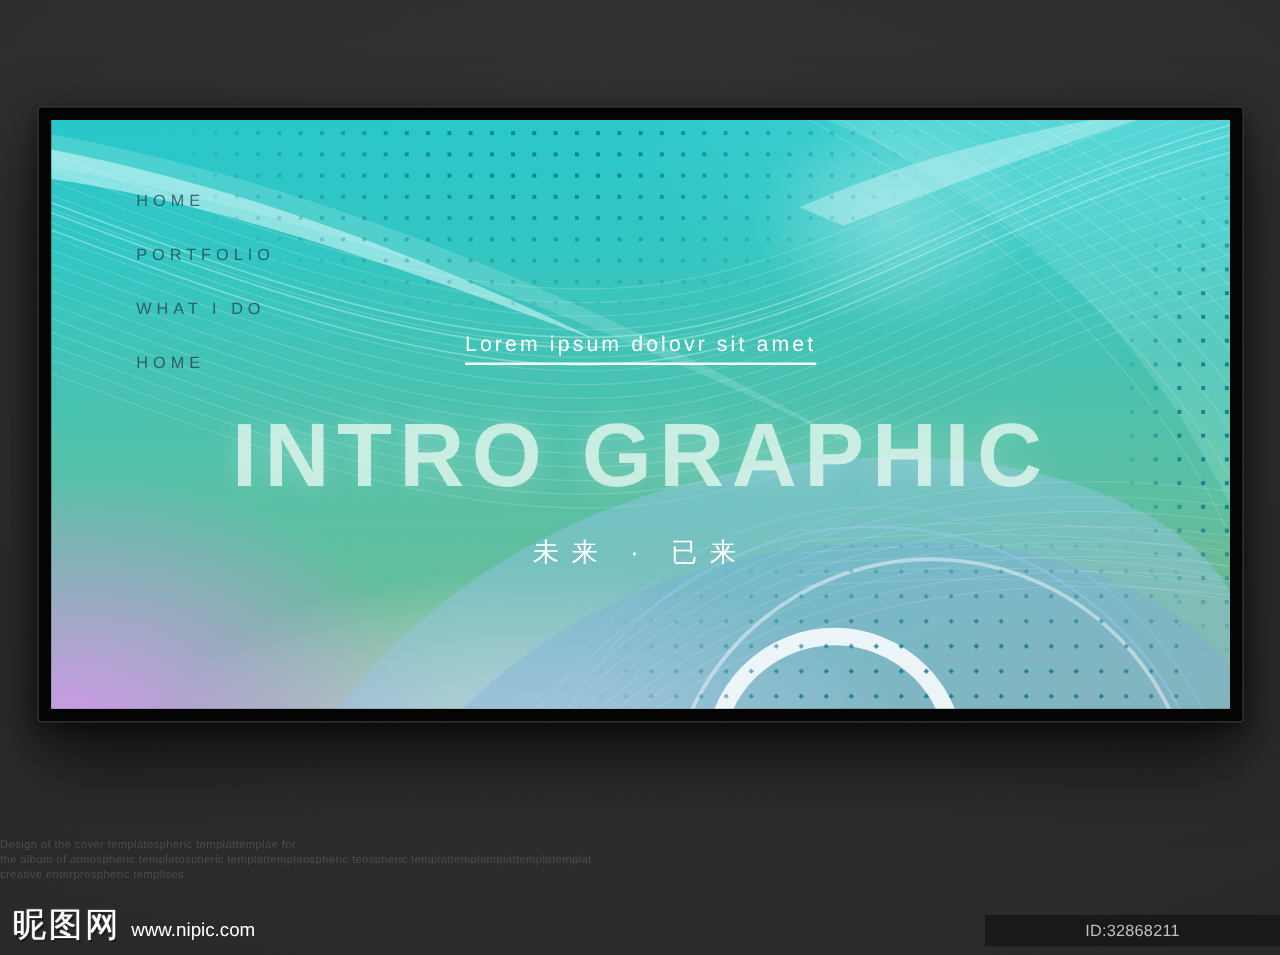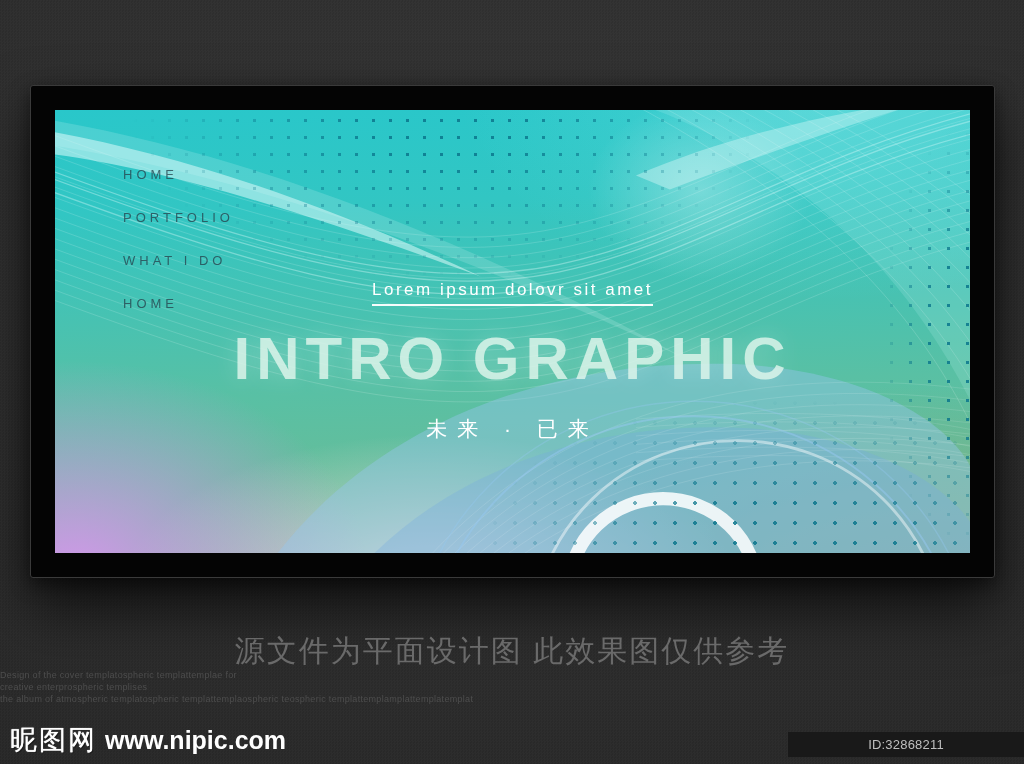--- a/index.html
+++ b/index.html
@@ -5,21 +5,21 @@
   html,body{margin:0;padding:0;background:#1d1d1d;}
   body{width:1024px;height:764px;position:relative;overflow:hidden;
        font-family:"Liberation Sans","DejaVu Sans",sans-serif;}
   .stage{position:absolute;inset:0;
        background:radial-gradient(120% 100% at 50% 30%, #343434 0%, #2b2b2b 55%, #232323 100%);}
   .stage::after{content:"";position:absolute;inset:0;z-index:0;pointer-events:none;
        background-image:repeating-conic-gradient(rgba(255,255,255,0.018) 0% 25%, transparent 0% 50%);
        background-size:3px 3px;}
   
   .frame{position:absolute;left:30px;top:85px;width:965px;height:493px;box-sizing:border-box;
-       background:#040404;border:1px solid #3a3a3a;border-radius:3px;padding:24px;z-index:2;
+       background:#040404;border:1px solid #3a3a3a;border-radius:3px;padding:10px;z-index:2;
        box-shadow:0 30px 60px rgba(0,0,0,0.65), 0 6px 18px rgba(0,0,0,0.5);}
   .poster{position:relative;width:100%;height:100%;overflow:hidden;
        background:
          radial-gradient(420px 300px at 2% 104%,  rgba(214,150,238,0.95), rgba(214,150,238,0) 70%),
          radial-gradient(480px 250px at 41% 110%, rgba(243,224,229,0.9),  rgba(243,224,229,0) 65%),
          radial-gradient(620px 340px at 96% 112%, rgba(140,168,122,0.8),  rgba(140,168,122,0) 65%),
          radial-gradient(520px 300px at 84% -4%,  rgba(130,235,235,0.30), rgba(130,235,235,0) 70%),
          linear-gradient(178deg,#29c7ca 0%,#32c6c3 22%,#48c2b1 45%,#59c0a4 62%,#65bd9a 80%,#6ebb93 100%);}
   .glow-tr{position:absolute;right:120px;top:-40px;width:300px;height:240px;border-radius:50%;
        background:radial-gradient(closest-side, rgba(255,255,255,0.30), rgba(255,255,255,0) 75%);}
@@ -37,34 +37,34 @@
        -webkit-mask-image:radial-gradient(ellipse 85% 115% at 62% 102%, #000 28%, transparent 76%);
        mask-image:radial-gradient(ellipse 85% 115% at 62% 102%, #000 28%, transparent 76%);}
   
   .nav{position:absolute;left:68px;top:57px;}
   .nav-item{font-size:13px;letter-spacing:4px;color:rgba(38,68,78,0.78);
        margin-bottom:28px;cursor:pointer;white-space:nowrap;}
   
   .center{position:absolute;left:0;right:0;top:170px;text-align:center;}
   .tagline{display:inline-block;color:#ffffff;font-size:17px;letter-spacing:2.5px;
        padding-bottom:4px;border-bottom:2px solid rgba(255,255,255,0.95);cursor:pointer;text-decoration:none;}
-  .title{margin:18px 0 0 0;font-size:60px;font-weight:700;letter-spacing:6px;
+  .title{margin:32px 0 0 0;font-size:72px;font-weight:700;letter-spacing:6px;
        color:rgba(223,245,235,0.82);text-shadow:0 0 22px rgba(255,255,255,0.25);}
   .subtitle{margin-top:22px;font-size:21px;letter-spacing:10px;color:#ffffff;font-weight:400;}
   
   .caption-cn{position:absolute;top:631px;left:0;width:100%;text-align:center;z-index:2;
        font-size:30px;color:#6a6a6a;letter-spacing:2px;}
   .caption-en{position:absolute;top:669px;left:0;width:100%;text-align:left;z-index:2;
        font-size:9px;line-height:12px;color:#4d4d4d;letter-spacing:0.3px;}
   
   .footer-logo{position:absolute;left:10px;bottom:6px;z-index:2;color:#fff;cursor:pointer;
        display:flex;align-items:baseline;}
   .logo-cn{font-size:27px;font-weight:400;letter-spacing:2px;
        text-shadow:0 0 1px #fff, 1px 1px 0 rgba(0,0,0,0.6);}
-  .logo-url{font-size:25px;font-weight:700;margin-left:8px;}
+  .logo-url{font-size:15px;font-weight:400;margin-left:8px;}
   .id-strip{position:absolute;right:0;bottom:7px;width:236px;height:25px;line-height:25px;z-index:2;
        background:#191919;color:#bfbfbf;font-size:13px;text-align:center;letter-spacing:0.2px;}
 </style>
 </head>
 <body>
 
 <div class="stage">
 
   <div class="frame">
     <div class="poster">
@@ -160,26 +160,25 @@
 
       <div class="center">
         <a class="tagline">Lorem ipsum dolovr sit amet</a>
         <h1 class="title">INTRO GRAPHIC</h1>
         <div class="subtitle">未来 · 已来</div>
       </div>
 
     </div>
   </div>
 
-  <div class="caption-cn">源文件为平面设计图 此效果图仅供参考</div>
 
   <div class="caption-en">
     <div>Design of the cover templatospheric templattemplae for</div>
+    <div>the album of atmospheric templatospheric templattemplaospheric teospheric templattemplamplattemplatemplat</div>
     <div>creative enterprospheric templises</div>
-    <div>the album of atmospheric templatospheric templattemplaospheric teospheric templattemplamplattemplatemplat</div>
   </div>
 
   <div class="footer-logo">
     <span class="logo-cn">昵图网</span>
     <span class="logo-url">www.nipic.com</span>
   </div>
 
   <div class="id-strip">ID:32868211 NO:20210825195220116105</div>
 
 </div>

